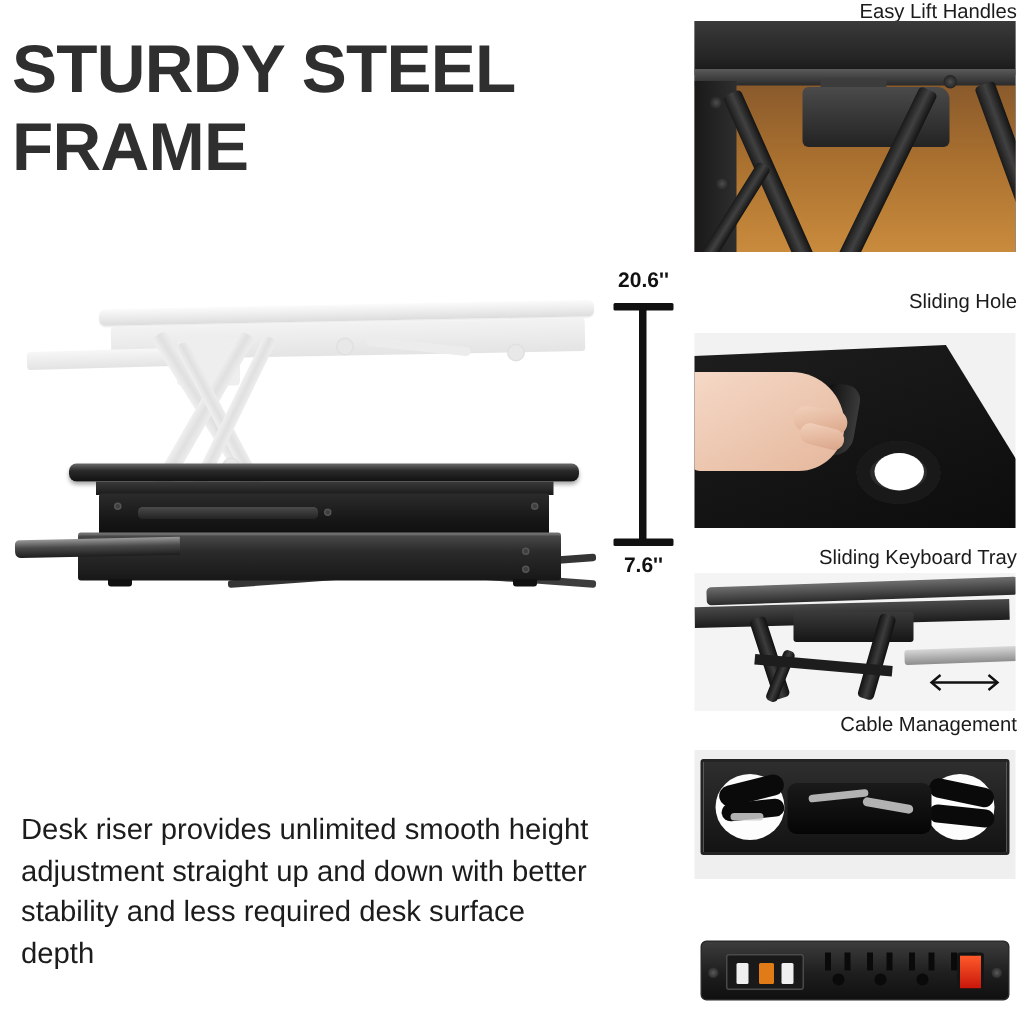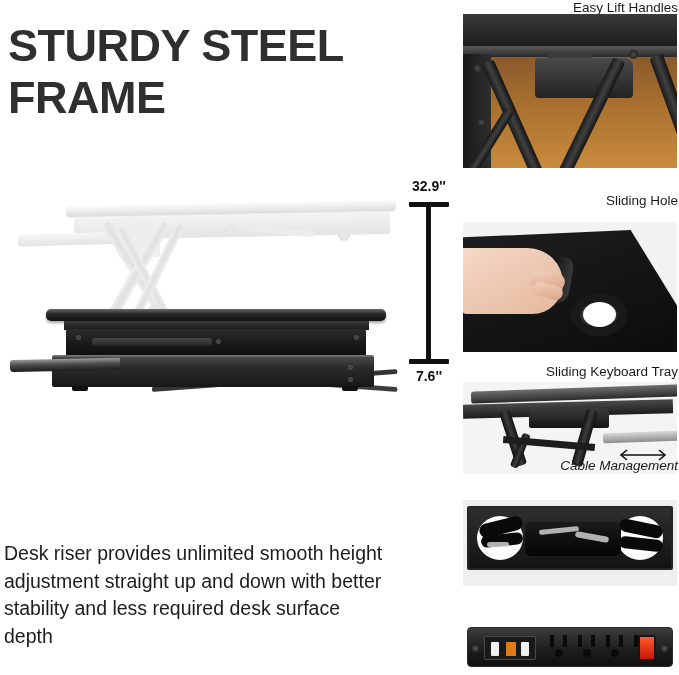--- a/index.html
+++ b/index.html
@@ -11,21 +11,21 @@
   }
   #root { position: relative; width: 679px; height: 675px; background: #fff; }
 
   
   .headline {
     position: absolute; left: 8px; top: 20px; width: 440px;
     font-size: 45px; line-height: 1.16; font-weight: bold;
     color: #2f2f2f; letter-spacing: -0.5px;
   }
   .body-copy {
-    position: absolute; left: 4px; top: 540px; width: 390px;
+    position: absolute; left: 14px; top: 540px; width: 390px;
     font-size: 19.5px; line-height: 1.42; color: #1c1c1c;
   }
 
   
   .product-stage { position: absolute; left: 8px; top: 185px; width: 390px; height: 265px; }
 
   
   .ghost { position: absolute; left: 0; top: 0; width: 390px; height: 130px; opacity: .30; }
   .g-top-plate {
     position: absolute; left: 58px; top: 18px; width: 330px; height: 11px;
@@ -269,21 +269,21 @@
         <div class="s-screw" style="left:296px; top:8px;"></div>
         <div class="s-screw" style="left:296px; top:20px;"></div>
         <div class="s-foot" style="left:20px;"></div>
         <div class="s-foot" style="left:290px;"></div>
       </div>
       <div class="s-kb-tray"></div>
     </div>
   </div>
 
   <div class="dim">
-    <div class="dim-label top">32.9''</div>
+    <div class="dim-label top">20.6''</div>
     <div class="dim-cap top"></div>
     <div class="dim-shaft"></div>
     <div class="dim-cap bottom"></div>
     <div class="dim-label bottom">7.6''</div>
   </div>
 
   <div class="body-copy">Desk riser provides unlimited smooth height adjustment straight up and down with better stability and less required desk surface depth</div>
 
   <div class="panel-title" style="top:0px;">Easy Lift Handles</div>
   <div class="photo p1">
@@ -323,21 +323,21 @@
     <div class="arm c"></div>
     <div class="crossbar"></div>
     <div class="tray-out"></div>
     <svg class="slide-arrow" viewBox="0 0 56 14">
       <line x1="7" y1="7" x2="49" y2="7" stroke="#111" stroke-width="1.6"></line>
       <polyline points="12,2 6,7 12,12" fill="none" stroke="#111" stroke-width="1.6"></polyline>
       <polyline points="44,2 50,7 44,12" fill="none" stroke="#111" stroke-width="1.6"></polyline>
     </svg>
   </div>
 
-  <div class="panel-title" style="top:458px;font-style:italic;">Cable Management</div>
+  <div class="panel-title" style="top:475px;">Cable Management</div>
   <div class="photo p4">
     <div class="strip">
       <div class="hole h1"></div>
       <div class="hole h2"></div>
       <div class="cable c1"></div>
       <div class="cable c2"></div>
       <div class="cable c3"></div>
       <div class="cable c4"></div>
       <div class="channel"></div>
       <div class="hilite" style="left:70px; top:20px; width:40px; height:5px; transform:rotate(-6deg);"></div>

